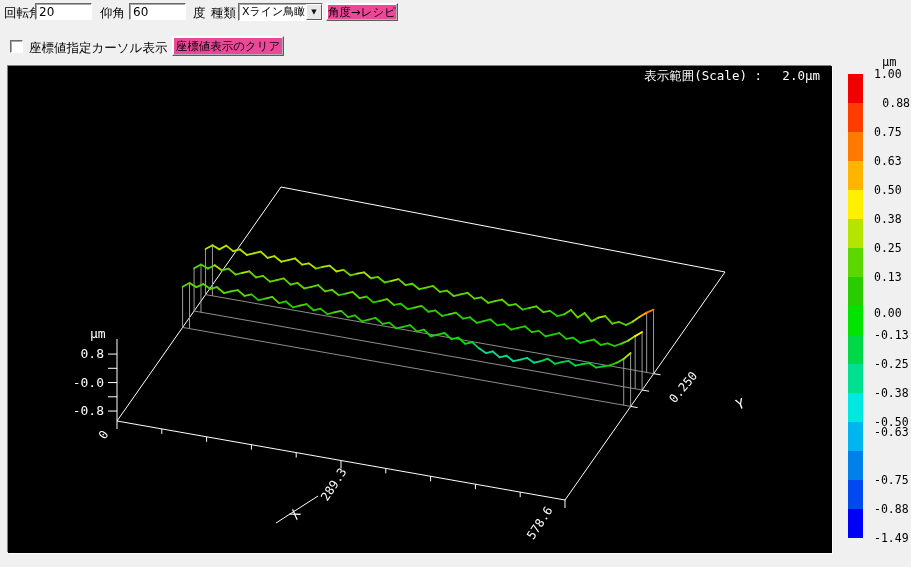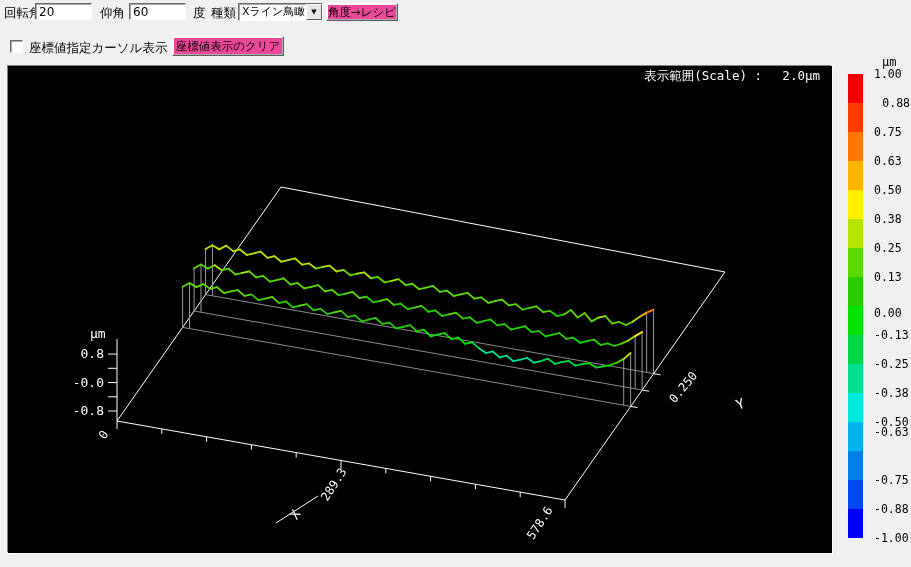--- a/index.html
+++ b/index.html
@@ -370,14 +370,14 @@
     <div class="cb-lab" style="top: 186px;">0.25</div>
     <div class="cb-lab" style="top: 215px;">0.13</div>
     <div class="cb-lab" style="top: 244px; margin-top: 7px;">0.00</div>
     <div class="cb-lab" style="top: 273px;">-0.13</div>
     <div class="cb-lab" style="top: 302px;">-0.25</div>
     <div class="cb-lab" style="top: 331px;">-0.38</div>
     <div class="cb-lab" style="top: 360px;">-0.50</div>
     <div class="cb-lab" style="top: 370px;">-0.63</div>
     <div class="cb-lab" style="top: 418px;">-0.75</div>
     <div class="cb-lab" style="top: 447px;">-0.88</div>
-    <div class="cb-lab" style="top: 476px;">-1.00</div>
+    <div class="cb-lab" style="top: 476px;">-1.49</div>
   </div>
 
 </body></html>

